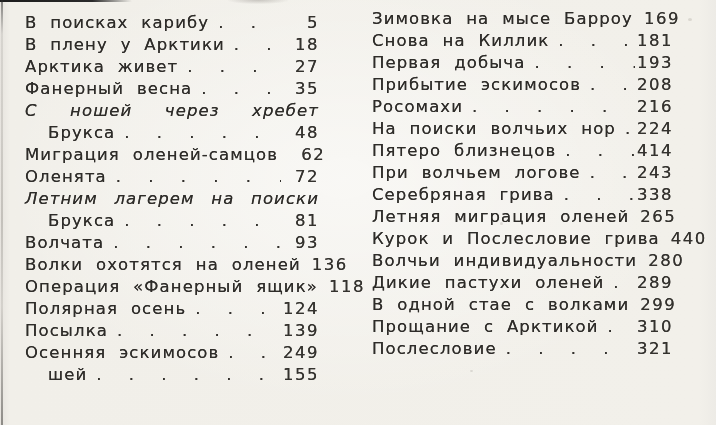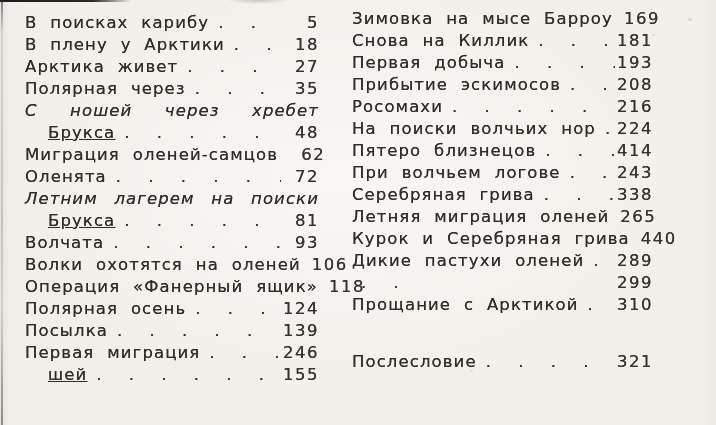--- a/index.html
+++ b/index.html
@@ -37,21 +37,21 @@
   }
   .speck{position:absolute;border-radius:50%;background:rgba(110,104,96,0.18);}
 
   .col{
     position:absolute;
     font-size:16.5px;
     line-height:22px;
     text-shadow:0 0 0.6px rgba(46,44,41,0.85);
   }
   .col-left{left:25px;top:12px;width:294px;}
-  .col-right{left:352px;top:8px;width:301px;}
+  .col-right{left:372px;top:8px;width:301px;}
 
   .row{
     display:flex;
     align-items:baseline;
     height:22px;
     white-space:nowrap;
   }
   .row .title{
     letter-spacing:1.1px;
     word-spacing:6.5px;
@@ -64,30 +64,30 @@
     letter-spacing:11px;
     padding-left:9px;
     color:#33312d;
   }
   .row .pageno{
     min-width:38px;
     text-align:right;
     letter-spacing:1.5px;
     color:#34322e;
   }
-  .row.indent .title{padding-left:23px;text-decoration:underline;}
+  .row.indent .title{padding-left:23px;}
   .row.justify{display:block;text-align:justify;font-style:italic;}
   .row.justify .title{
     display:block;
     text-align:justify;
     text-align-last:justify;
     white-space:normal;
     letter-spacing:1.1px;
   }
-  .row.gap-before{margin-top:35px;}
+  .row.gap-before{}
 </style>
 </head>
 <body>
 
 <div class="page">
   <div class="edge-top"></div>
   <div class="edge-left"></div>
   <div class="smudge-top"></div>
   <div class="speck" style="left:652px;top:34px;width:3px;height:2px;"></div>
   <div class="speck" style="left:688px;top:18px;width:4px;height:3px;"></div>
@@ -104,21 +104,21 @@
     <span class="title">В плену у Арктики</span>
         <span class="dots">. . .</span>
         <span class="pageno">18</span>
   </div>
       <div class="row">
     <span class="title">Арктика живет</span>
         <span class="dots">. . . . .</span>
         <span class="pageno">27</span>
   </div>
       <div class="row">
-    <span class="title">Полярная через</span>
+    <span class="title">Фанерный весна</span>
         <span class="dots">. . . . .</span>
         <span class="pageno">35</span>
   </div>
       <div class="row justify">
     <span class="title">С ношей через хребет</span>
   </div>
       <div class="row indent">
     <span class="title">Брукса</span>
         <span class="dots">. . . . . . .</span>
         <span class="pageno">48</span>
@@ -142,41 +142,41 @@
         <span class="pageno">81</span>
   </div>
       <div class="row">
     <span class="title">Волчата</span>
         <span class="dots">. . . . . . . . .</span>
         <span class="pageno">93</span>
   </div>
       <div class="row">
     <span class="title">Волки охотятся на оленей</span>
         <span class="dots"></span>
-        <span class="pageno">106</span>
+        <span class="pageno">136</span>
   </div>
       <div class="row">
     <span class="title">Операция «Фанерный ящик»</span>
         <span class="dots"></span>
         <span class="pageno">118</span>
   </div>
       <div class="row">
     <span class="title">Полярная осень</span>
         <span class="dots">. . . .</span>
         <span class="pageno">124</span>
   </div>
       <div class="row">
     <span class="title">Посылка</span>
         <span class="dots">. . . . . . . .</span>
         <span class="pageno">139</span>
   </div>
       <div class="row">
-    <span class="title">Первая миграция</span>
-        <span class="dots">. . . .</span>
-        <span class="pageno">246</span>
+    <span class="title">Осенняя эскимосов</span>
+        <span class="dots">. . . .</span>
+        <span class="pageno">249</span>
   </div>
       <div class="row indent">
     <span class="title">шей</span>
         <span class="dots">. . . . . . . . .</span>
         <span class="pageno">155</span>
   </div>
     </div>
   <div class="col col-right" id="col-right">
       <div class="row">
     <span class="title">Зимовка на мысе Барроу</span>
@@ -222,30 +222,36 @@
     <span class="title">Серебряная грива</span>
         <span class="dots">. . . .</span>
         <span class="pageno">338</span>
   </div>
       <div class="row">
     <span class="title">Летняя миграция оленей</span>
         <span class="dots">.</span>
         <span class="pageno">265</span>
   </div>
       <div class="row">
-    <span class="title">Курок и Серебряная грива</span>
+    <span class="title">Курок и Послесловие грива</span>
         <span class="dots"></span>
         <span class="pageno">440</span>
   </div>
       <div class="row">
+    <span class="title">Волчьи индивидуальности</span>
+        <span class="dots">.</span>
+        <span class="pageno">280</span>
+  </div>
+      <div class="row">
     <span class="title">Дикие пастухи оленей</span>
         <span class="dots">. .</span>
         <span class="pageno">289</span>
   </div>
       <div class="row">
+    <span class="title">В одной стае с волками</span>
         <span class="dots">. .</span>
         <span class="pageno">299</span>
   </div>
       <div class="row">
     <span class="title">Прощание с Арктикой</span>
         <span class="dots">. .</span>
         <span class="pageno">310</span>
   </div>
       <div class="row gap-before">
     <span class="title">Послесловие</span>

